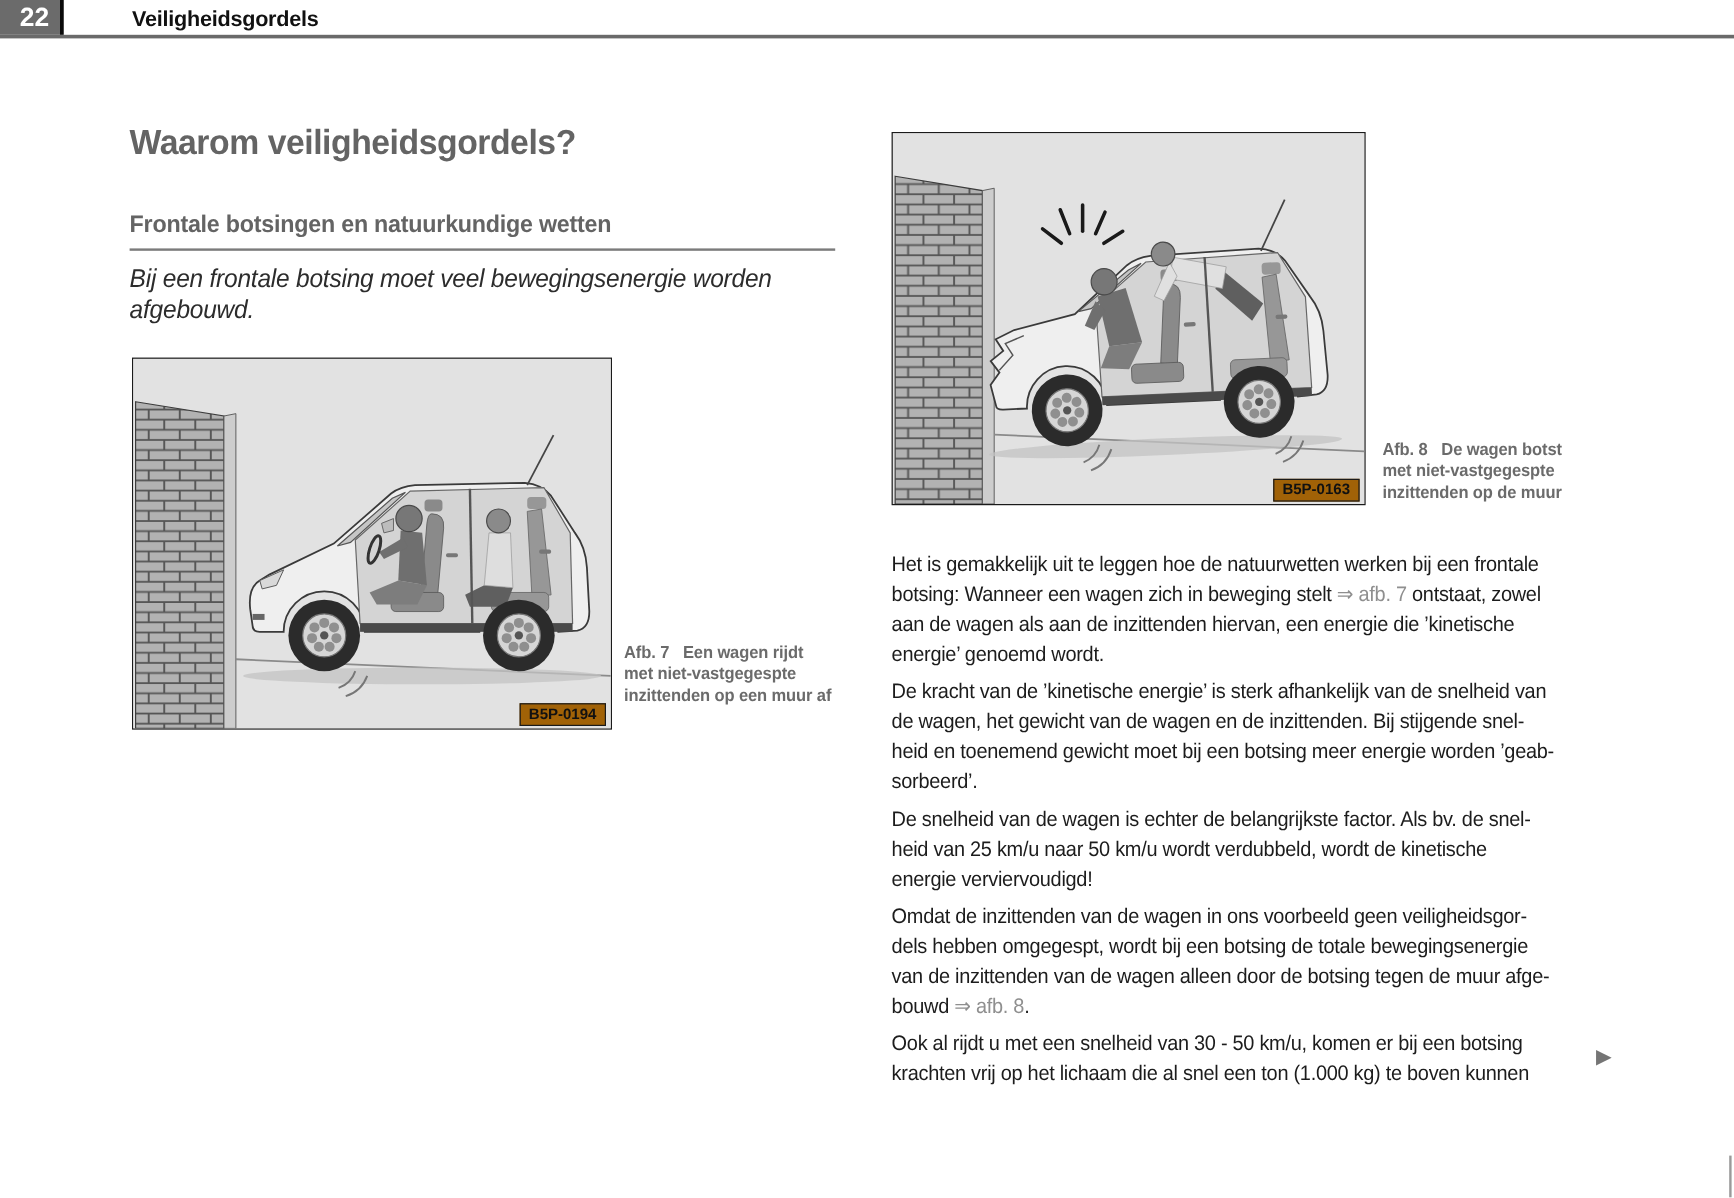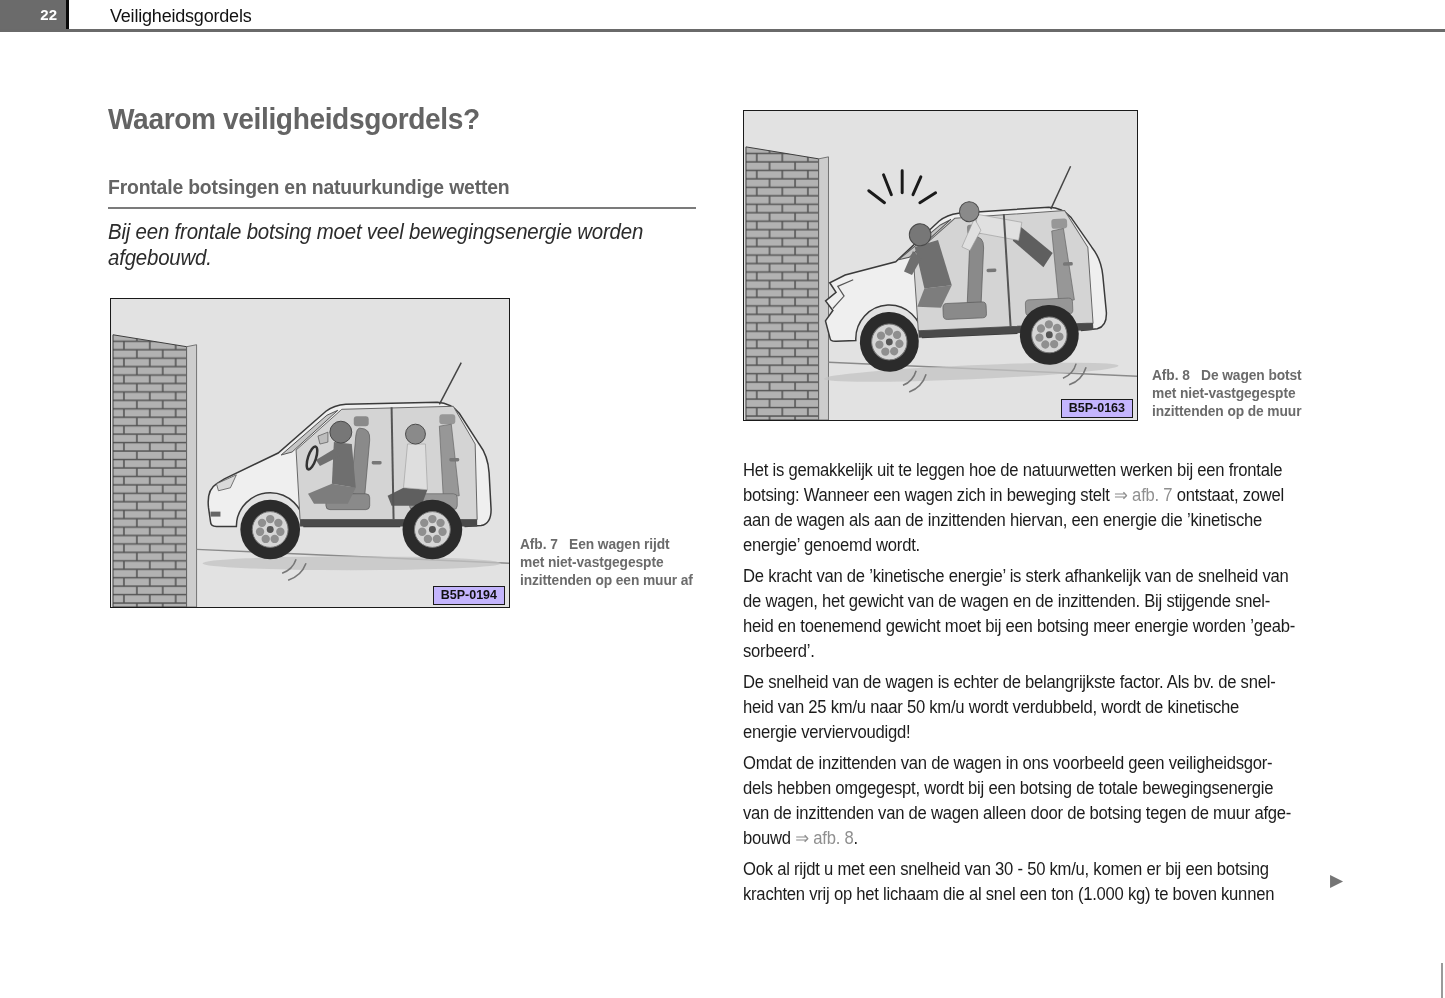--- a/index.html
+++ b/index.html
@@ -2,28 +2,28 @@
 <html><head>
 <meta charset="utf-8">
 <style>
   html,body{margin:0;padding:0;}
   body{
     width:1445px;height:998px;position:relative;background:#ffffff;
     font-family:"Liberation Sans", sans-serif;overflow:hidden;
   }
   
   .page-num-box{
-    position:absolute;left:0;top:0;width:69px;height:29px;background:#6b6b6b;
+    position:absolute;left:0;top:0;width:53px;height:29px;background:#6b6b6b;
     border-right:3px solid #0a0a0a;box-sizing:border-box;color:#ffffff;
-    font-size:15px;font-weight:bold;display:flex;align-items:center;
+    font-size:22px;font-weight:bold;display:flex;align-items:center;
     justify-content:flex-end;padding-right:9px;
   }
   .chapter-title{
     position:absolute;left:110px;top:0;height:32px;display:flex;align-items:center;
-    font-size:18px;font-weight:normal;color:#111111;letter-spacing:-0.2px;
+    font-size:18px;font-weight:bold;color:#111111;letter-spacing:-0.2px;
   }
   .header-rule{position:absolute;left:0;top:29px;width:1445px;height:3px;background:#6a6a6a;}
 
   
   .section-title{
     position:absolute;left:108px;top:103px;font-size:29px;font-weight:bold;
     color:#646464;letter-spacing:-0.4px;transform:scaleX(.97);transform-origin:0 0;
   }
   .subsection-wrap{
     position:absolute;left:108px;top:176px;width:588px;
@@ -39,21 +39,21 @@
     transform:scaleX(.95);transform-origin:0 0;
   }
 
   
   .figure{
     position:absolute;border:1.5px solid #1a1a1a;background:#e2e2e2;
     box-sizing:border-box;
   }
   .figure svg{display:block;width:100%;height:100%;}
   .figure-code{
-    position:absolute;right:4px;bottom:2px;background:#c4b5fd;
+    position:absolute;right:4px;bottom:2px;background:#a16207;
     border:1.5px solid #1a1a1a;font-size:12.5px;font-weight:bold;color:#111;
     padding:1px 7px;line-height:15px;
   }
   #figure7{left:110px;top:298px;width:400px;height:310px;}
   #figure8{left:743px;top:110px;width:395px;height:311px;}
   .caption{
     position:absolute;width:182px;font-size:14.5px;font-weight:bold;color:#6b6b6b;
     line-height:18px;letter-spacing:-0.1px;transform:scaleX(.95);transform-origin:0 0;
   }
   #caption7{left:520px;top:535px;}

